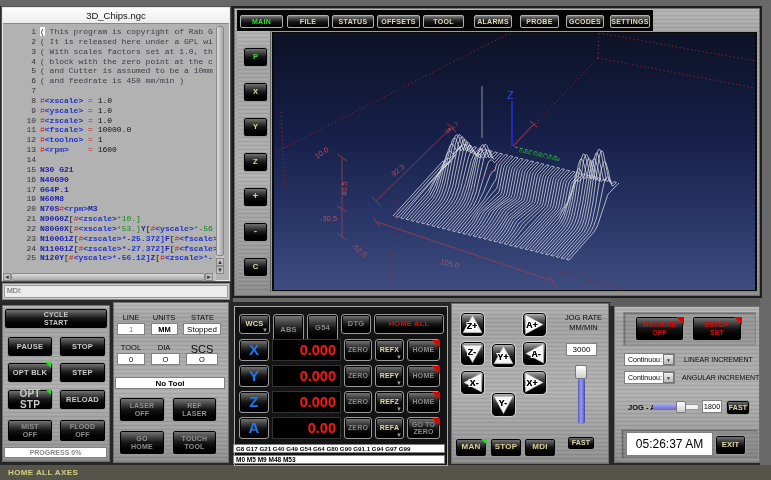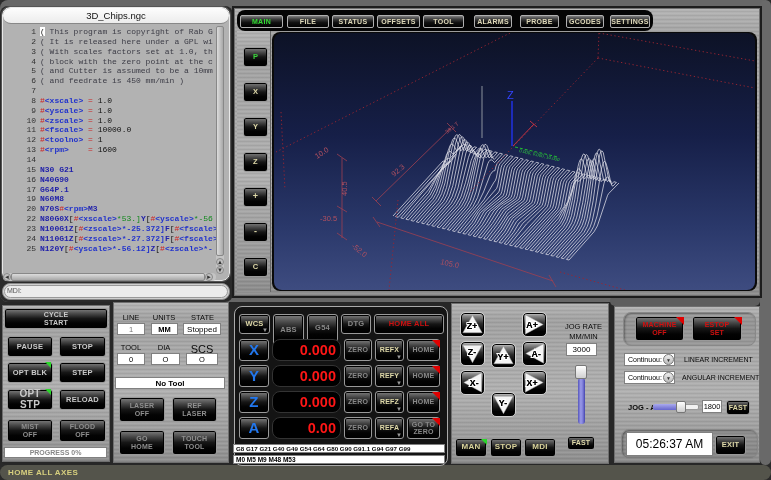--- a/index.html
+++ b/index.html
@@ -1,16 +1,16 @@
 <!DOCTYPE html>
 <html><head><meta charset="utf-8"><style>
 * { margin:0; padding:0; box-sizing:border-box; }
 body { width:771px; height:480px; position:relative; overflow:hidden;
   font-family:"Liberation Sans", sans-serif; background:#2a2a2a; }
-.abs { position:absolute;border-radius:8px; }
+.abs { position:absolute; }
 .metal { position:absolute;
   background-image:
     repeating-linear-gradient(180deg, rgba(255,255,255,.07) 0 1px, rgba(0,0,0,0) 1px 2px, rgba(0,0,0,.06) 2px 3px, rgba(0,0,0,0) 3px 4px),
     linear-gradient(180deg,#b4b4b4,#a2a2a2 10%,#b0b0b0 55%,#969696 92%,#8c8c8c);
   border:1px solid #6f6f6f; }
 .gb { position:absolute;
   background:linear-gradient(180deg,#7e7e7e 0%,#454545 26%,#161616 50%,#030303 74%,#000 100%);
   border:1px solid #999; border-radius:3px; box-shadow: inset 0 0 0 1px #000;
   color:#c9c9c9; font-weight:bold; display:flex; align-items:center; justify-content:center;
   text-align:center; line-height:1.05; letter-spacing:.2px; }
@@ -57,20 +57,21 @@
 <div class="cl"><span class="ln">10</span><span class="cr">#</span><span class="cb">&lt;zscale&gt;</span> <span class="cr">=</span> 1.0</div>
 <div class="cl"><span class="ln">11</span><span class="cr">#</span><span class="cb">&lt;fscale&gt;</span> <span class="cr">=</span> 10000.0</div>
 <div class="cl"><span class="ln">12</span><span class="cr">#</span><span class="cb">&lt;toolno&gt;</span> <span class="cr">=</span> 1</div>
 <div class="cl"><span class="ln">13</span><span class="cr">#</span><span class="cb">&lt;rpm&gt;</span>&nbsp;&nbsp;&nbsp; <span class="cr">=</span> 1600</div>
 <div class="cl"><span class="ln">14</span></div>
 <div class="cl"><span class="ln">15</span><span class="cn">N30</span> <span class="cn">G21</span></div>
 <div class="cl"><span class="ln">16</span><span class="cn">N40</span><span class="cn">G90</span></div>
 <div class="cl"><span class="ln">17</span><span class="cn">G64</span><span class="cn">P.1</span></div>
 <div class="cl"><span class="ln">19</span><span class="cn">N60</span><span class="cn">M8</span></div>
 <div class="cl"><span class="ln">20</span><span class="cn">N70</span><span class="cn">S</span><span class="cr">#</span><span class="cb">&lt;rpm&gt;</span><span class="cn">M3</span></div>
+<div class="cl"><span class="ln">21</span><span class="cn">N90</span><span class="cn">G0</span><span class="cn">Z</span>[<span class="cr">#</span><span class="cb">&lt;zscale&gt;</span><span class="cg">*10.]</span></div>
 <div class="cl"><span class="ln">22</span><span class="cn">N80</span><span class="cn">G0</span><span class="cn">X</span>[<span class="cr">#</span><span class="cb">&lt;xscale&gt;</span><span class="cg">*53.]</span><span class="cn">Y</span>[<span class="cr">#</span><span class="cb">&lt;yscale&gt;</span><span class="cg">*-56</span></div>
 <div class="cl"><span class="ln">23</span><span class="cn">N100</span><span class="cn">G1</span><span class="cn">Z</span>[<span class="cr">#</span><span class="cb">&lt;zscale&gt;</span><span class="cb">*-25.372]</span><span class="cn">F</span>[<span class="cr">#</span><span class="cb">&lt;fscale&gt;</span></div>
 <div class="cl"><span class="ln">24</span><span class="cn">N110</span><span class="cn">G1</span><span class="cn">Z</span>[<span class="cr">#</span><span class="cb">&lt;zscale&gt;</span><span class="cb">*-27.372]</span><span class="cn">F</span>[<span class="cr">#</span><span class="cb">&lt;fscale&gt;</span></div>
 <div class="cl"><span class="ln">25</span><span class="cn">N120</span><span class="cn">Y</span>[<span class="cr">#</span><span class="cb">&lt;yscale&gt;</span><span class="cb">*-56.12]</span><span class="cn">Z</span>[<span class="cr">#</span><span class="cb">&lt;zscale&gt;</span><span class="cb">*-</span></div>
 </div>
 
 <div class="abs" style="left:216px;top:26px;width:8px;height:247px;background:#c4c4c4"></div>
 <div class="abs" style="left:216px;top:26px;width:8px;height:230px;background:linear-gradient(90deg,#dcdcdc,#a8a8a8);border:1px solid #888;border-radius:2px"></div>
 <div class="abs" style="left:216px;top:258px;width:8px;height:8px;background:#c0c0c0;border:1px solid #888;color:#333;font-size:6px;line-height:6px;text-align:center">▲</div>
 <div class="abs" style="left:216px;top:266px;width:8px;height:8px;background:#c0c0c0;border:1px solid #888;color:#333;font-size:6px;line-height:6px;text-align:center">▼</div>
@@ -275,21 +276,21 @@
       <text x="10" y="16" text-anchor="middle" font-family="Liberation Sans, sans-serif" font-size="9.5" font-weight="bold" fill="#000">X+</text>
     </svg>
   </div>
 <div class="gb jg" style="left:491px;top:392px;width:25px;height:25px;">
     <svg width="25" height="25" viewBox="0 0 25 25">
       <polygon points="2,3.5 23,3.5 12.5,22.5" fill="#f4f4f4" stroke="#999" stroke-width="0.5"></polygon>
       <text x="12" y="14" text-anchor="middle" font-family="Liberation Sans, sans-serif" font-size="9.5" font-weight="bold" fill="#000" stroke="#fff" stroke-width="2" paint-order="stroke" style="paint-order:stroke">Y-</text>
       <text x="12" y="14" text-anchor="middle" font-family="Liberation Sans, sans-serif" font-size="9.5" font-weight="bold" fill="#000">Y-</text>
     </svg>
   </div>
-<div class="lab" style="left:556px;top:322px;width:55px;font-size:7.5px;line-height:1.3">JOG RATE<br>MM/MIN</div>
+<div class="lab" style="left:556px;top:313px;width:55px;font-size:7.5px;line-height:1.3">JOG RATE<br>MM/MIN</div>
 <div class="wb" style="left:566px;top:343px;width:31px;height:13px;font-size:8px">3000</div>
 <div class="abs" style="left:578px;top:378px;width:7px;height:46px;background:linear-gradient(90deg,#5555bb,#9a9ae8 40%,#7a7ad8 70%,#4444aa);border-radius:3px"></div>
 <div class="abs" style="left:575px;top:365px;width:12px;height:14px;background:linear-gradient(180deg,#fff,#d0d0d0);border:1px solid #777;border-radius:2px"></div>
 <div class="gb " style="left:567px;top:436px;width:28px;height:14px;font-size:7px;color:#ded8a8">FAST</div>
 <div class="gb " style="left:455px;top:438px;width:32px;height:19px;font-size:8px;color:#d8d29a">MAN</div>
 <div style="position:absolute;left:481px;top:439px;width:0;height:0;border-left:6px solid transparent;border-top:6px solid #2bd62b;z-index:5"></div>
 <div class="gb " style="left:490px;top:438px;width:32px;height:19px;font-size:8px;color:#d8d29a">STOP</div>
 <div class="gb " style="left:524px;top:438px;width:32px;height:19px;font-size:8px;color:#d8d29a">MDI</div>
 
 <div class="metal" style="left:614px;top:306px;width:146px;height:157px"></div>

